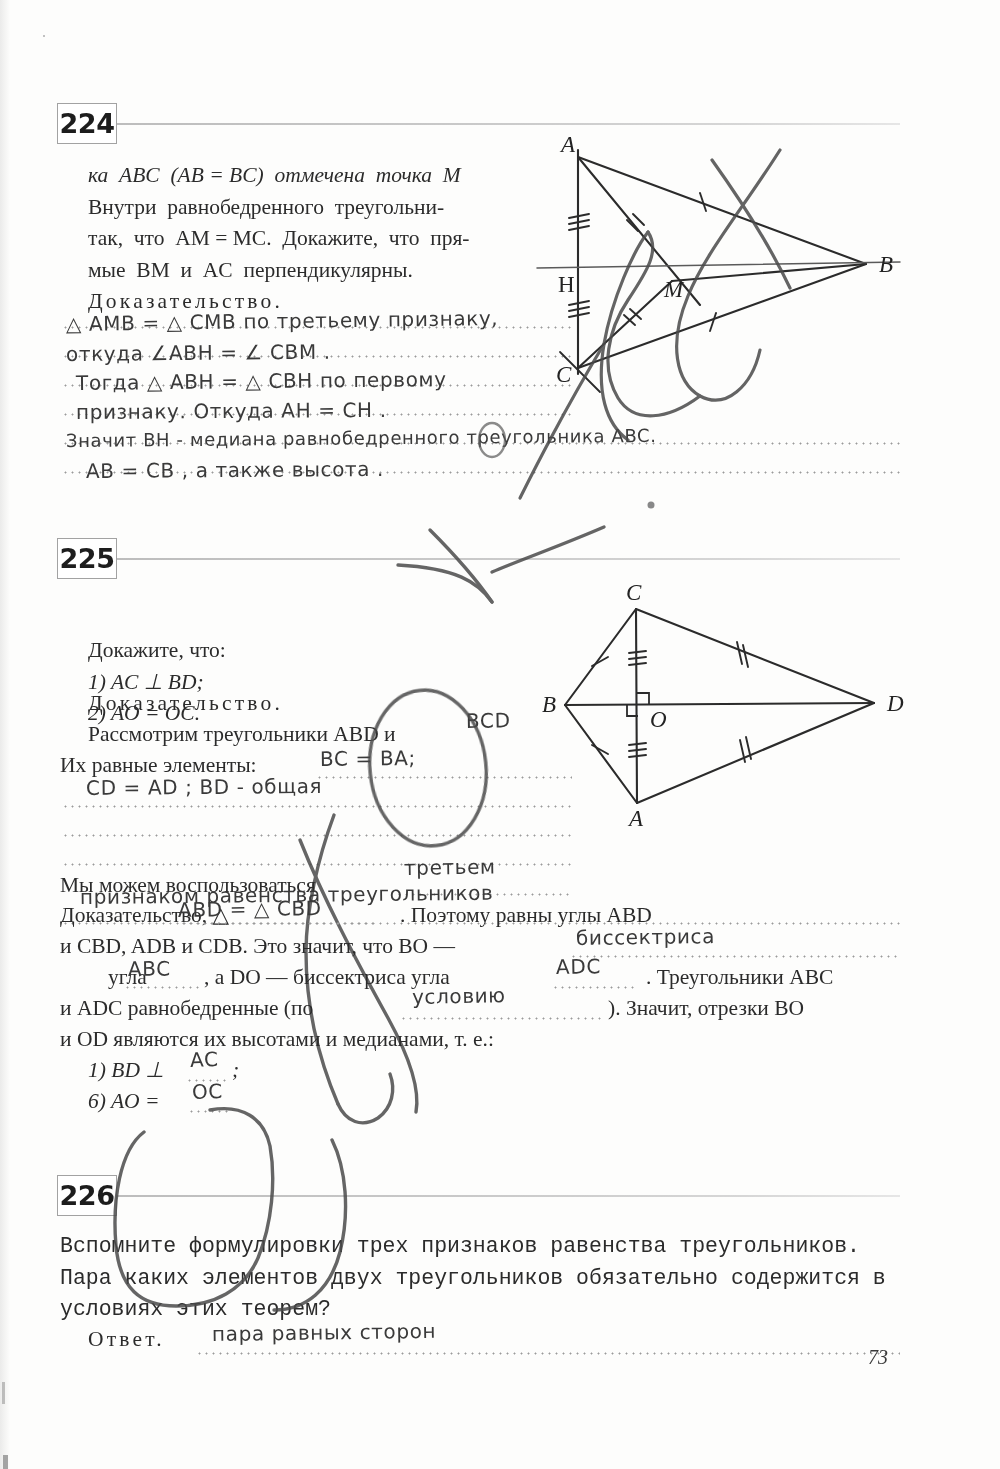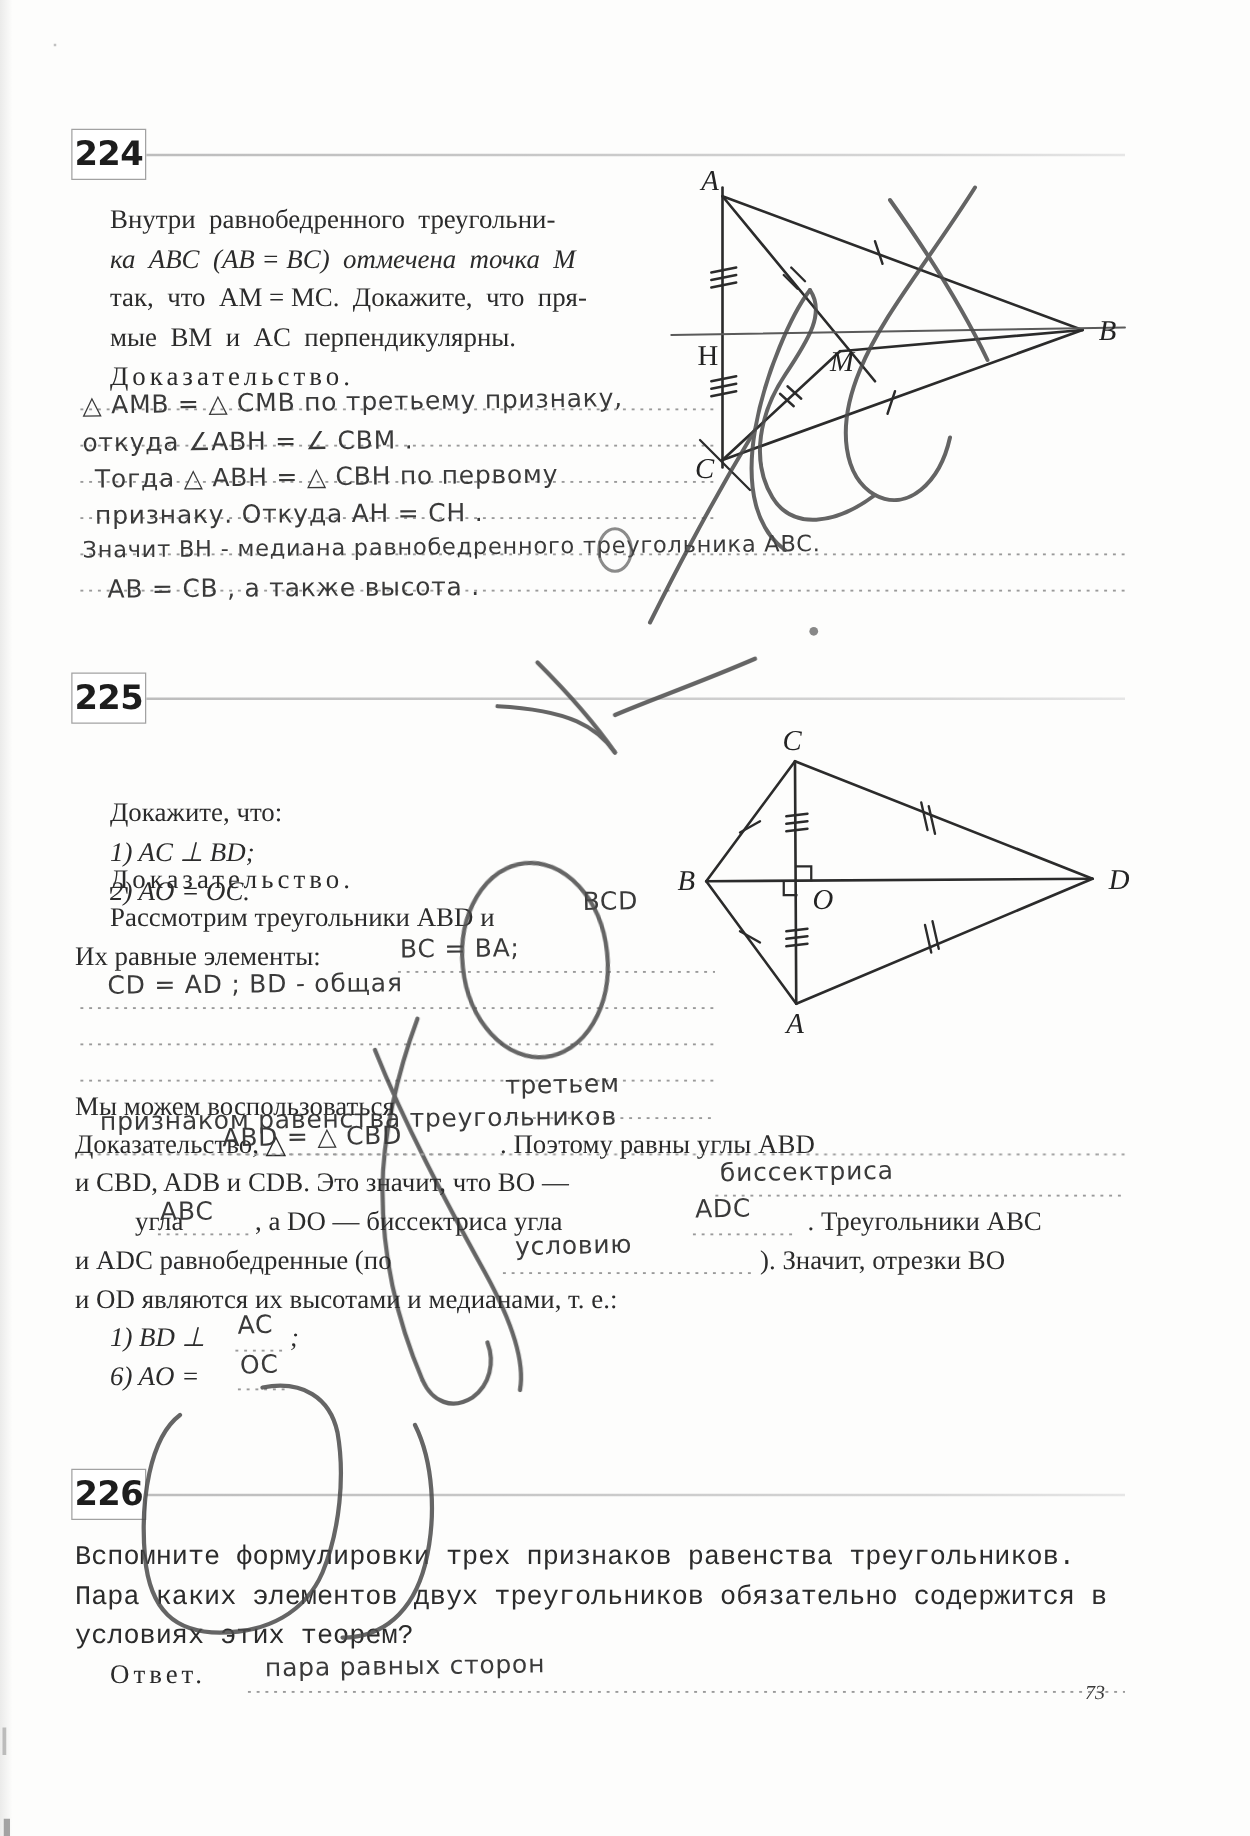--- a/index.html
+++ b/index.html
@@ -97,42 +97,42 @@
     font-style: italic;
     font-size: 23px;
     fill: #232323;
   }
 
   
   .page-num {
     position: absolute;
     font-family: "Liberation Serif", serif;
     font-style: italic;
-    font-size: 16px;
+    font-size: 20px;
     color: #3a3a3a;
   }
 </style>
 </head>
 <body>
 
 <div class="page">
 
   <div class="scan-edge-left"></div>
   <div class="scan-artifact" style="left:2px;top:1382px;width:3px;height:22px;"></div>
   <div class="scan-artifact" style="left:3px;top:1455px;width:5px;height:14px;opacity:.8;"></div>
   <div class="scan-artifact" style="left:43px;top:35px;width:2px;height:2px;"></div>
 
   <div class="ex-box" style="left:57px;top:103px;">
     <span>224</span>
   </div>
   <div class="ex-rule" style="left:117px;top:123px;width:783px;"></div>
 
   <div class="body-text" style="left:88px;top:160px;width:420px;">
+    <span class="ln ital">ка  ABC  (AB = BC)  отмечена  точка  M</span>
     <span class="ln">Внутри  равнобедренного  треугольни-</span>
-    <span class="ln ital">ка  ABC  (AB = BC)  отмечена  точка  M</span>
     <span class="ln">так,  что  AM = MC.  Докажите,  что  пря-</span>
     <span class="ln">мые  BM  и  AC  перпендикулярны.</span>
   </div>
   <div class="body-text sp-wide" style="left:88px;top:286px;">
     <span>Доказательство.</span>
   </div>
 
   <div class="dots" style="left:62px;top:326px;width:510px;"></div>
   <div class="dots" style="left:62px;top:355px;width:510px;"></div>
   <div class="dots" style="left:62px;top:384px;width:510px;"></div>

